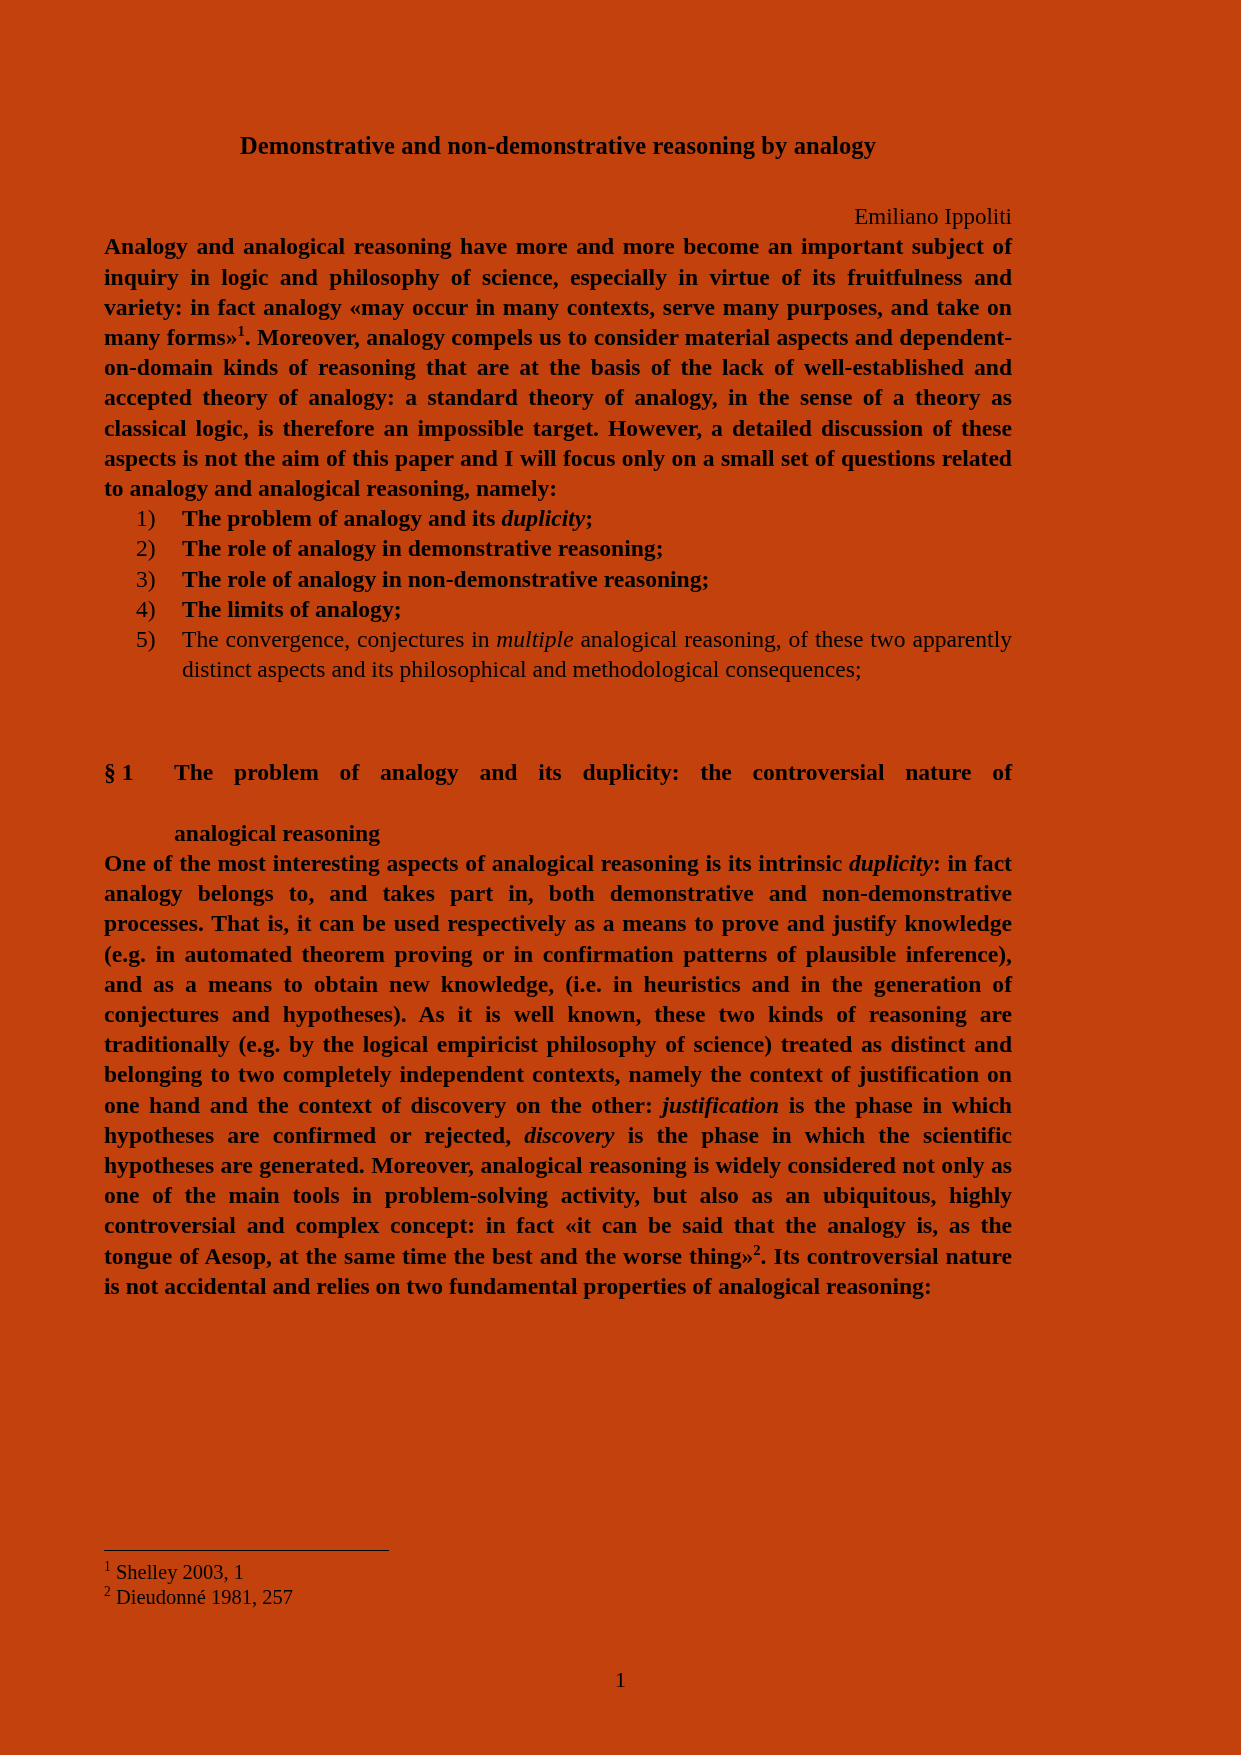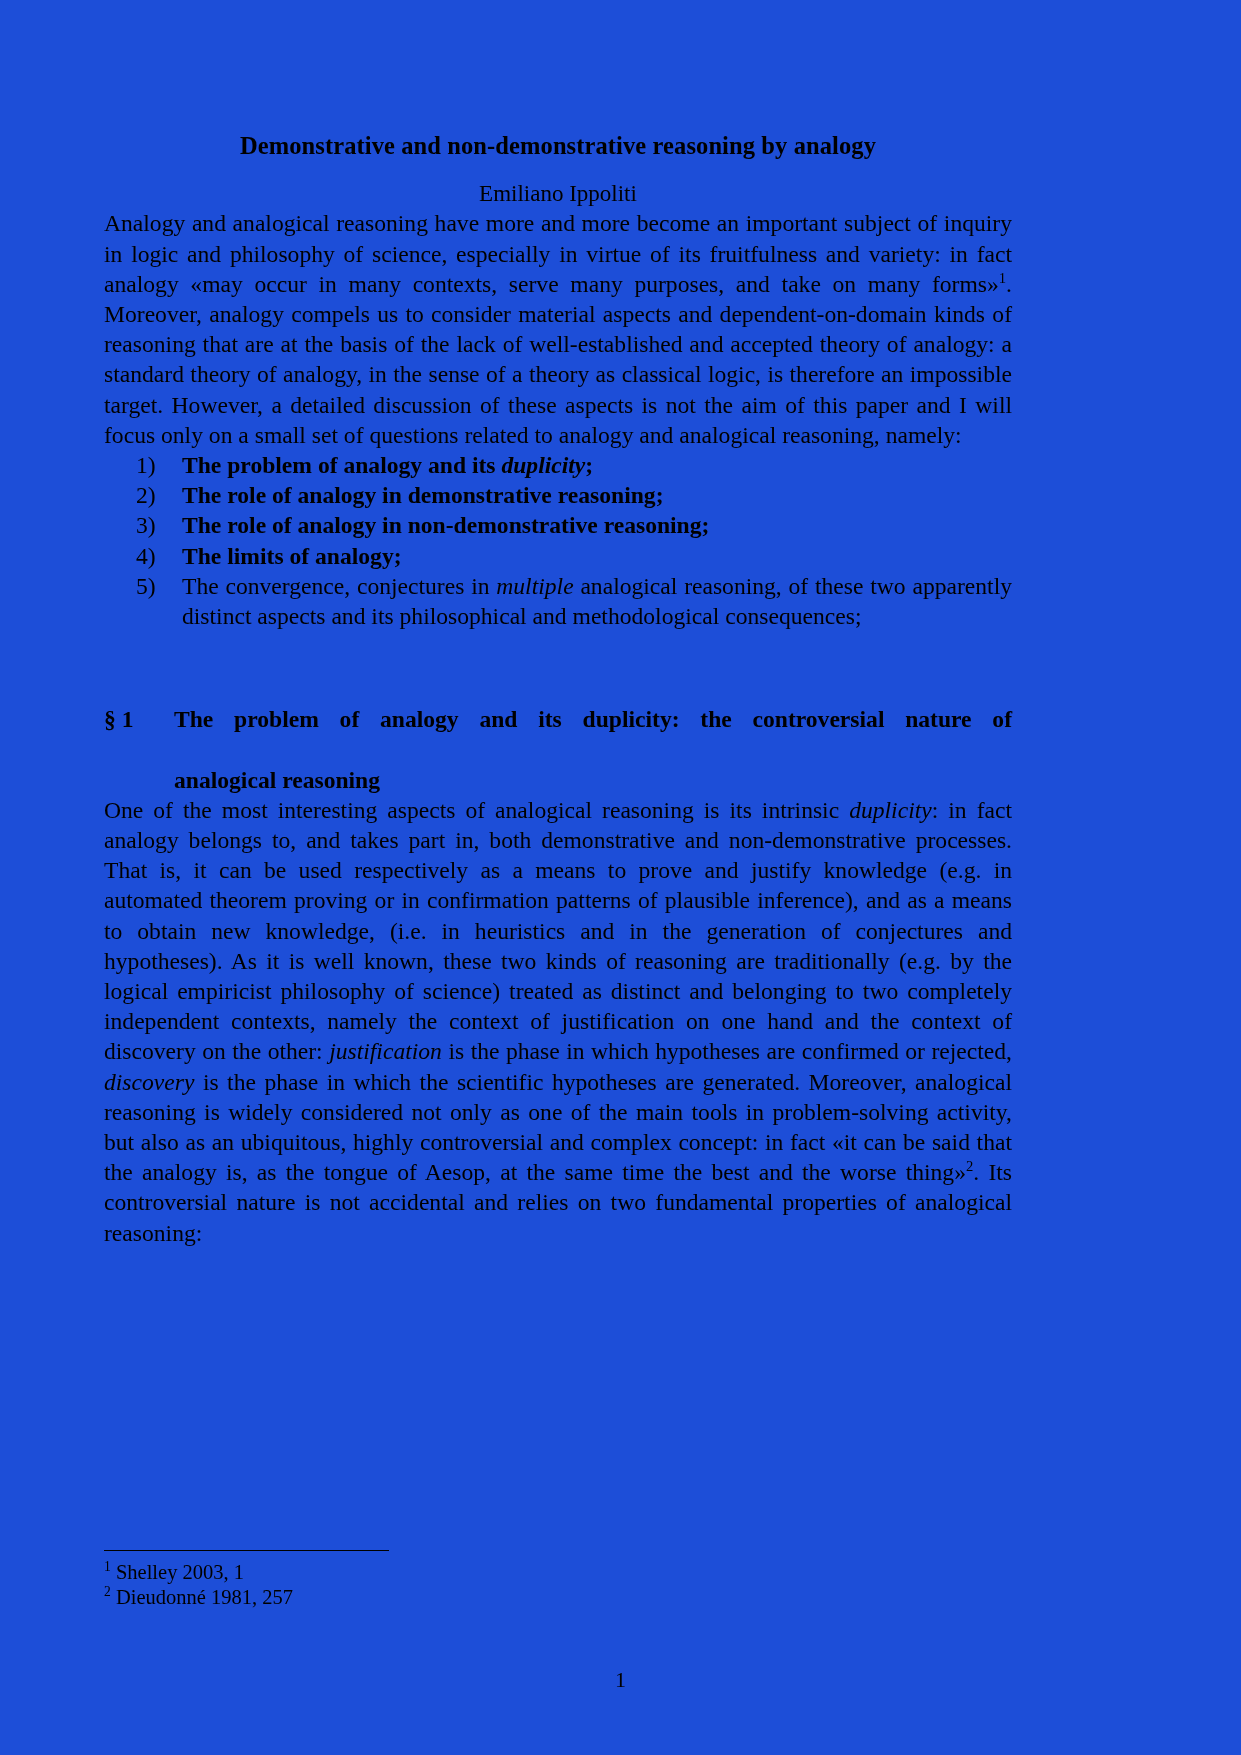--- a/index.html
+++ b/index.html
@@ -9,52 +9,53 @@
   }
   body {
     font-family: "Liberation Serif", "DejaVu Serif", serif;
     color: #000000;
   }
   .page {
     position: relative;
     width: 1241px;
     height: 1755px;
     margin: 0 auto;
-    background: #1d4ed8;
+    background: #c2410c;
     box-sizing: border-box;
     padding: 0;
     overflow: hidden;
   }
   .content {
     position: absolute;
     left: 104px;
     top: 0;
     width: 908px;
   }
   .doc-title {
     text-align: center;
     font-weight: bold;
     font-size: 24.5px;
     line-height: 1.25;
     margin-top: 131px;
     letter-spacing: 0.1px;
   }
   .doc-author {
-    text-align: center;
+    text-align: right;
     font-size: 23px;
     line-height: 1.25;
-    margin-top: 18px;
+    margin-top: 41px;
   }
   p.body-par {
     text-align: justify;
     text-justify: inter-word;
     font-size: 23.6px;
     line-height: 30.2px;
     margin: 0;
     hyphens: none;
+    font-weight: bold;
   }
   .par-intro {
     margin-top: 59px;
   }
   ol.q-list {
     list-style: none;
     margin: 0;
     padding: 0;
     font-size: 23.6px;
     line-height: 30.2px;

